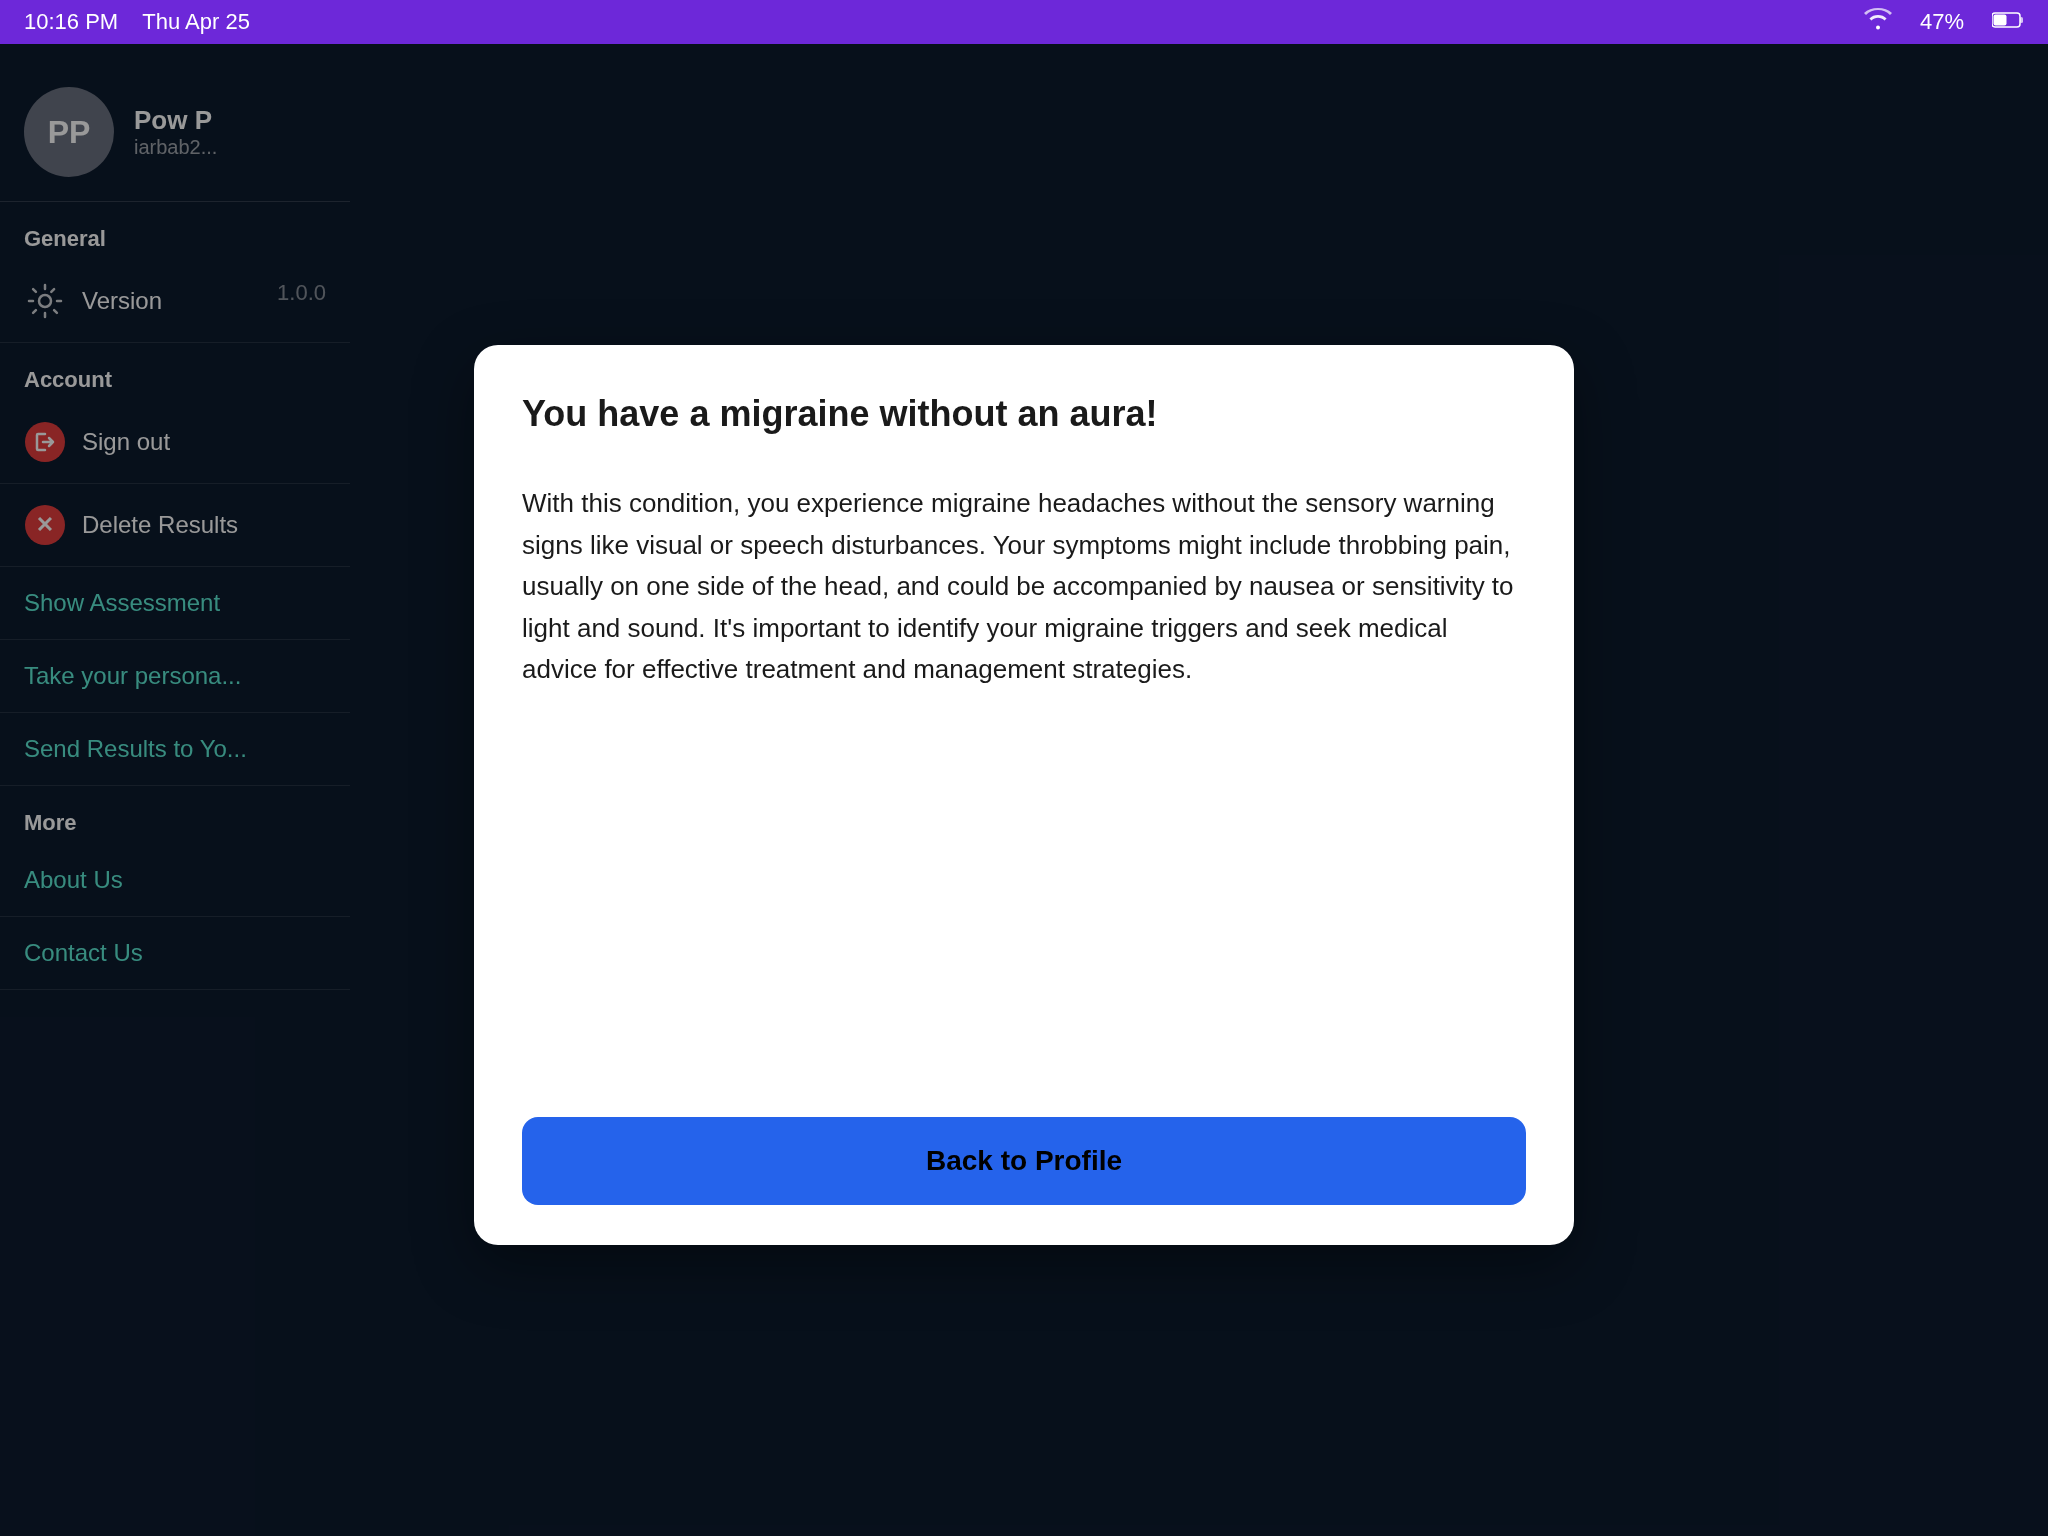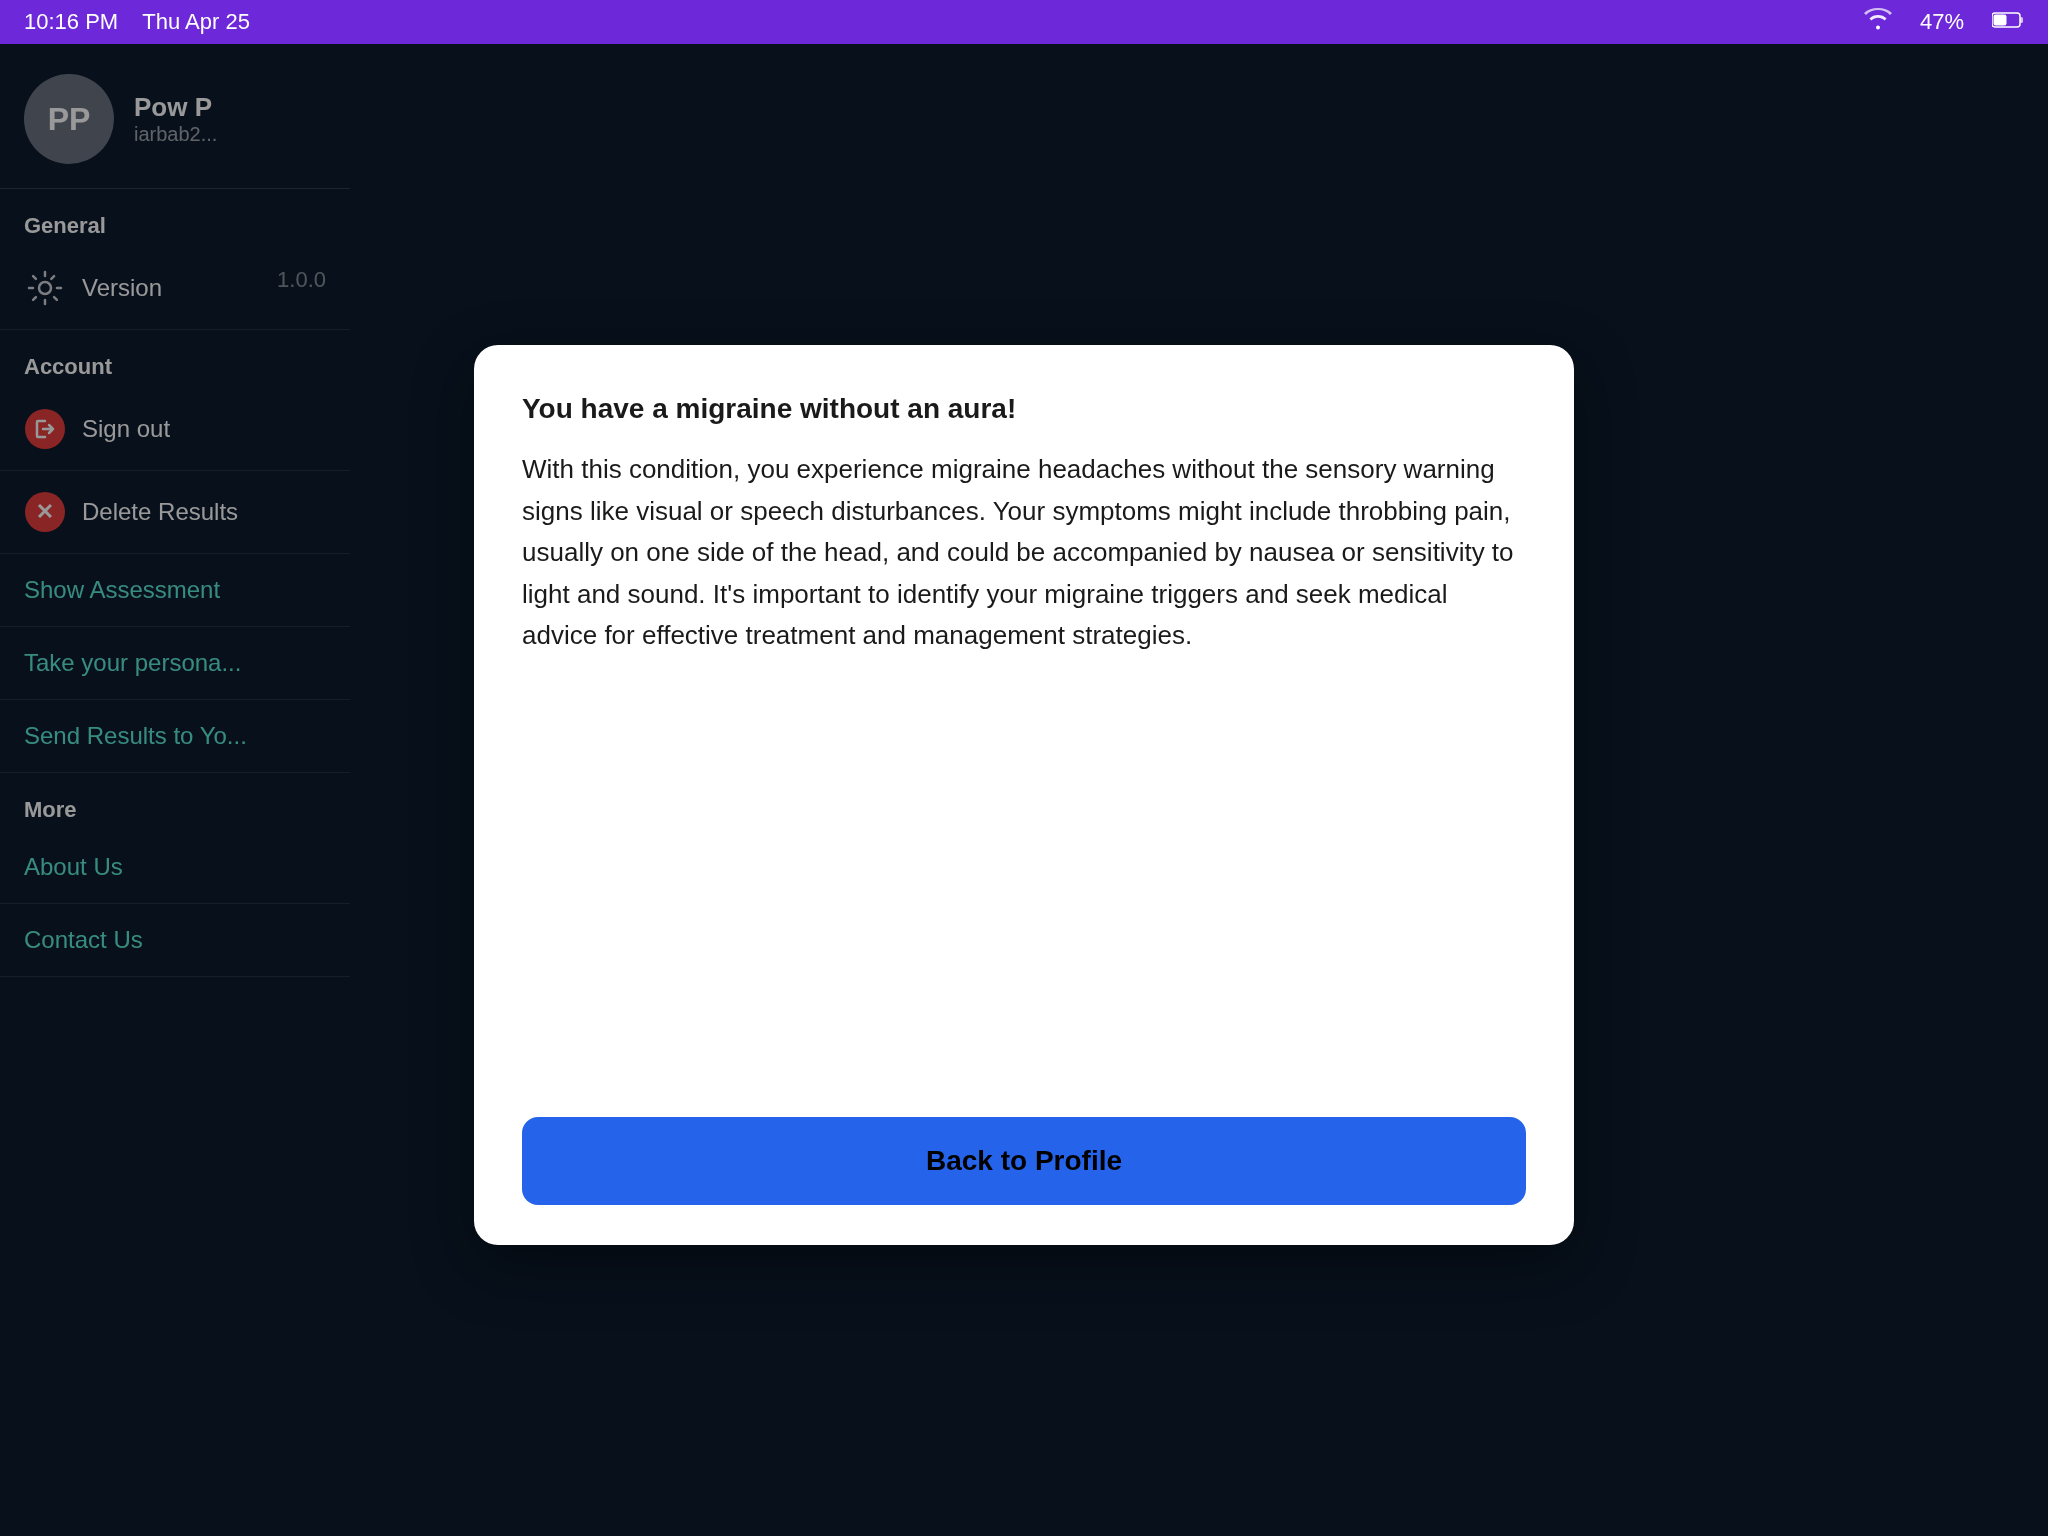--- a/index.html
+++ b/index.html
@@ -46,21 +46,21 @@
       height: calc(100% - 44px);
       background-color: #0d1b2e;
       color: white;
       overflow: hidden;
     }
 
     
     .profile-section {
       display: flex;
       align-items: center;
-      padding: 30px 24px 24px;
+      padding: 43px 24px 24px;
       gap: 20px;
       border-bottom: 1px solid rgba(255,255,255,0.15);
     }
 
     .avatar {
       width: 90px;
       height: 90px;
       border-radius: 50%;
       background-color: #6b7280;
       display: flex;
@@ -185,24 +185,24 @@
       z-index: 20;
       padding: 48px 48px 40px;
       display: flex;
       flex-direction: column;
       gap: 0;
       box-shadow: 0 20px 60px rgba(0,0,0,0.4);
       min-height: 900px;
     }
 
     .modal-title {
-      font-size: 28px;
+      font-size: 36px;
       font-weight: 700;
       color: #1a1a1a;
-      margin-bottom: 24px;
+      margin-bottom: 48px;
     }
 
     .modal-body {
       font-size: 26px;
       line-height: 1.6;
       color: #1a1a1a;
       flex: 1;
     }
 
     .modal-footer {

